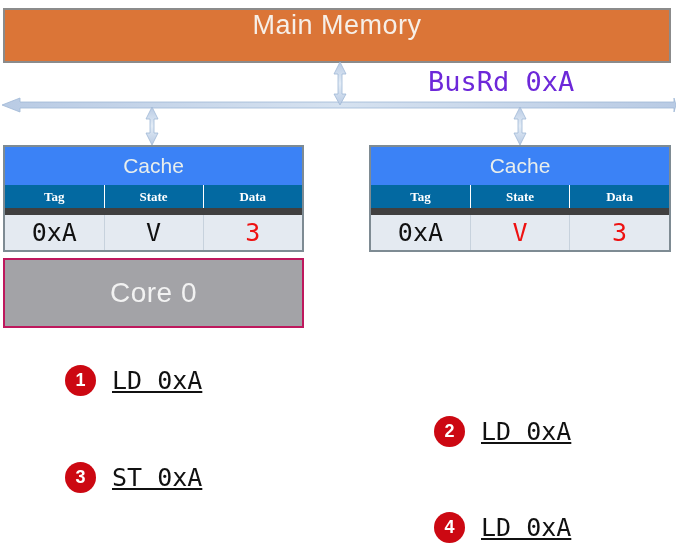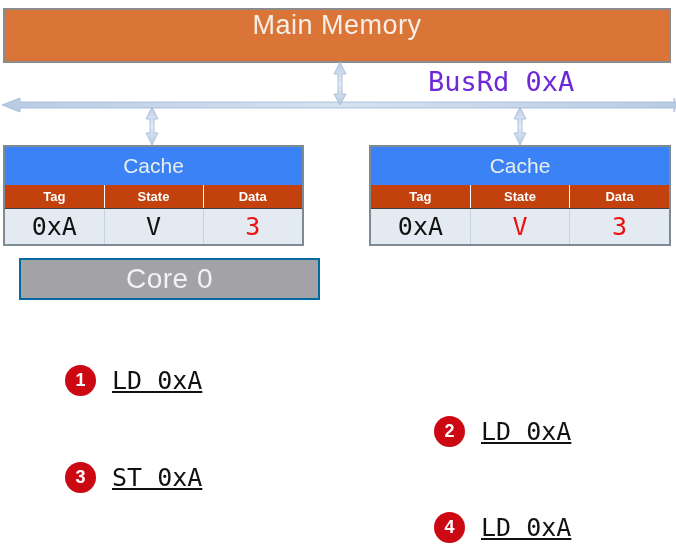--- a/index.html
+++ b/index.html
@@ -76,51 +76,52 @@
     height: 38px;
     line-height: 38px;
     text-align: center;
   }
   .cache-table {
     width: 100%;
     border-collapse: collapse;
     table-layout: fixed;
   }
   .cache-table th {
-    background: #c2410c;
+    background: #0369a1;
     color: #ffffff;
     font-size: 13px;
     font-weight: bold;
     height: 21px;
     border-right: 1px solid #ffffff;
-    border-bottom: 1px solid #404040;
+    border-bottom: 7px solid #404040;
     text-align: center;
+    font-family: Liberation Serif, serif;
   }
   .cache-table th:last-child { border-right: none; }
   .cache-table td {
     background: #e4eaf1;
     height: 33px;
     text-align: center;
     font-family: "DejaVu Sans Mono", monospace;
     font-size: 25px;
     color: #111111;
     border-right: 1px solid #c7d2dd;
     margin-left: 8px;
   }
   .cache-table td:last-child { border-right: none; }
   .cache-table td.red { color: #ee1111; }
 
   .core-box {
     position: absolute;
     top: 113px;
-    left: 16px;
+    left: 0;
     box-sizing: border-box;
-    height: 42px;
+    height: 70px;
     background: #A3A3A7;
-    border: 2px solid #0369a1;
+    border: 2px solid #be185d;
     display: flex;
     align-items: center;
     justify-content: center;
   }
   #node-0 .core-box { width: 301px; }
   #node-1 .core-box { width: 302px; }
   .core-box .label {
     color: #f2f2f2;
     font-size: 28px;
     letter-spacing: 0.5px;

